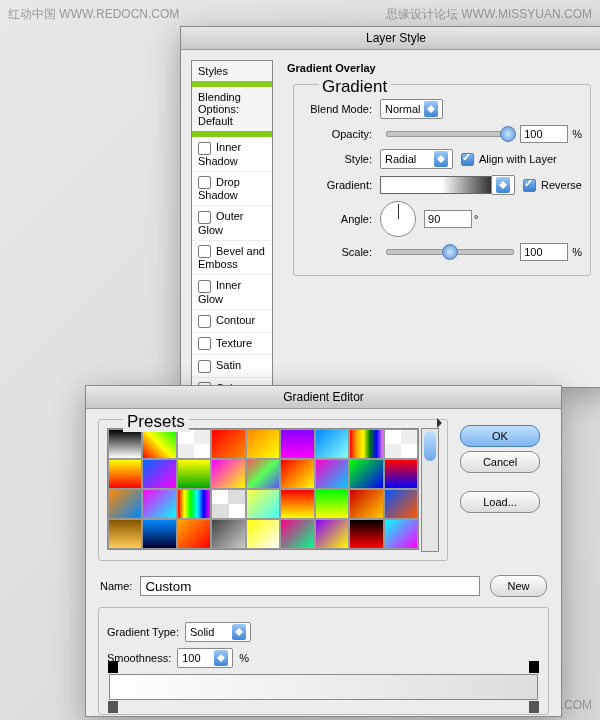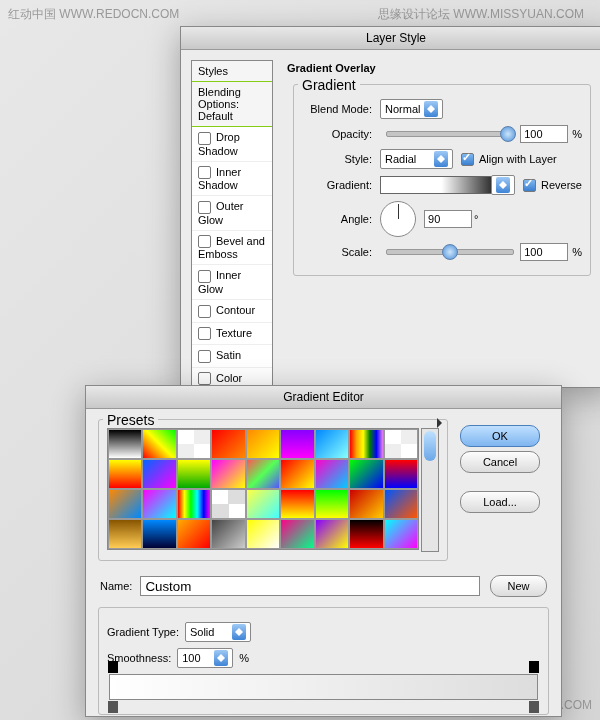--- a/index.html
+++ b/index.html
@@ -1,22 +1,22 @@
 <!DOCTYPE html>
 <html><head>
 <meta charset="utf-8">
 <style>
 body{margin:0;font-family:"Lucida Grande",Arial,sans-serif;font-size:11px;background:linear-gradient(135deg,#e8e8e8,#d5d5d5);width:600px;height:720px;position:relative;color:#000}
 .wm{position:absolute;font-size:12px;color:#999}
 .window{position:absolute;background:#ececec;border:1px solid #888;box-shadow:0 8px 30px rgba(0,0,0,.3)}
 .titlebar{height:22px;line-height:22px;text-align:center;background:linear-gradient(#e8e8e8,#c8c8c8);border-bottom:1px solid #999;font-size:12px}
 .fieldset{border:1px solid #bbb;border-radius:3px;margin:10px;padding:8px;position:relative}
-.legend{position:absolute;top:-8px;left:4px;background:#ececec;padding:0 4px;font-size:14px}
+.legend{position:absolute;top:-8px;left:24px;background:#ececec;padding:0 4px;font-size:17px}
 .styles-list{width:155px;float:left;border:1px solid #888;background:#fff;margin:10px}
-.sl-head{background:#f5f5f5;padding:4px 6px;border-bottom:1px solid #84cc16}
+.sl-head{background:#f5f5f5;padding:4px 6px;border-bottom:6px solid #84cc16}
 .sl-item{padding:4px 6px;border-bottom:1px solid #eee}
 .sl-item.sel{background:#b3dfff}
 .sub{}
 .cb{width:11px;height:11px;border:1px solid #777;display:inline-block;vertical-align:middle;margin-right:5px;background:#fff;position:relative;border-radius:2px}
 .cb.on{background:linear-gradient(#7fb8f0,#3a7fd0)}
 .cb.on:after{content:"✓";position:absolute;top:-3px;left:0;font-size:11px;color:#fff;font-weight:bold}
 .row{display:flex;align-items:center;margin:6px 0}
 .lbl{width:70px;text-align:right;margin-right:8px}
 .select{border:1px solid #888;background:#fff;height:18px;line-height:18px;padding:0 4px;display:inline-flex;align-items:center;border-radius:2px}
 .select .arrows{width:14px;height:16px;margin-left:4px;background:linear-gradient(#9ec9f5,#3e84d6);border-radius:2px;position:relative}
@@ -40,31 +40,31 @@
 .nameInput{flex:1;height:18px;border:1px solid #888;background:#fff;padding:0 4px}
 .gradBar{height:24px;border:1px solid #888;background:linear-gradient(90deg,#fff,#ddd);position:relative;margin:6px 2px}
 .stop{position:absolute;width:10px;height:12px;background:#000;top:-14px}
 .stop.b{top:auto;bottom:-14px;background:#555}
 .arrow-out{position:absolute;right:0;top:-2px;width:0;height:0;border:5px solid transparent;border-left-color:#333}
 </style>
 </head>
 <body>
 
 <div class="wm" style="top:6px;left:8px">红动中国 WWW.REDOCN.COM</div>
-<div class="wm" style="top:6px;right:16px">思缘设计论坛 WWW.MISSYUAN.COM</div>
+<div class="wm" style="top:6px;right:8px">思缘设计论坛 WWW.MISSYUAN.COM</div>
 <div class="wm" style="bottom:6px;right:8px">红动中国 WWW.REDOCN.COM</div>
 
 <div class="window" style="left:180px;top:26px;width:430px;height:360px">
   <div class="titlebar">Layer Style</div>
   <div style="display:flex">
     <div class="styles-list">
       <div class="sl-head">Styles</div>
       <div class="sl-head">Blending Options: Default</div>
+      <div class="sl-item"><span class="cb"></span><span>Inner Shadow</span></div>
       <div class="sl-item"><span class="cb"></span><span>Drop Shadow</span></div>
-      <div class="sl-item"><span class="cb"></span><span>Inner Shadow</span></div>
       <div class="sl-item"><span class="cb"></span><span>Outer Glow</span></div>
       <div class="sl-item"><span class="cb"></span><span>Bevel and Emboss</span></div>
       <div class="sl-item"><span class="cb"></span><span>Inner Glow</span></div>
       <div class="sl-item sub"><span class="cb"></span><span>Contour</span></div>
       <div class="sl-item sub"><span class="cb"></span><span>Texture</span></div>
       <div class="sl-item"><span class="cb"></span><span>Satin</span></div>
       <div class="sl-item"><span class="cb"></span><span>Color Overlay</span></div>
       <div class="sl-item sel"><span class="cb on"></span><b>Gradient Overlay</b></div>
       <div class="sl-item"><span class="cb"></span><span>Pattern Overlay</span></div>
     </div>

